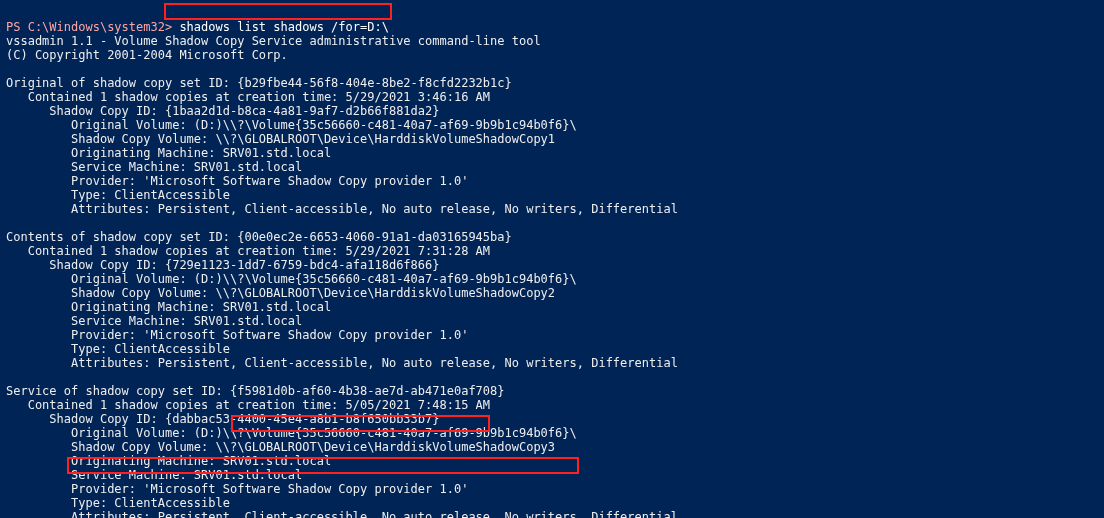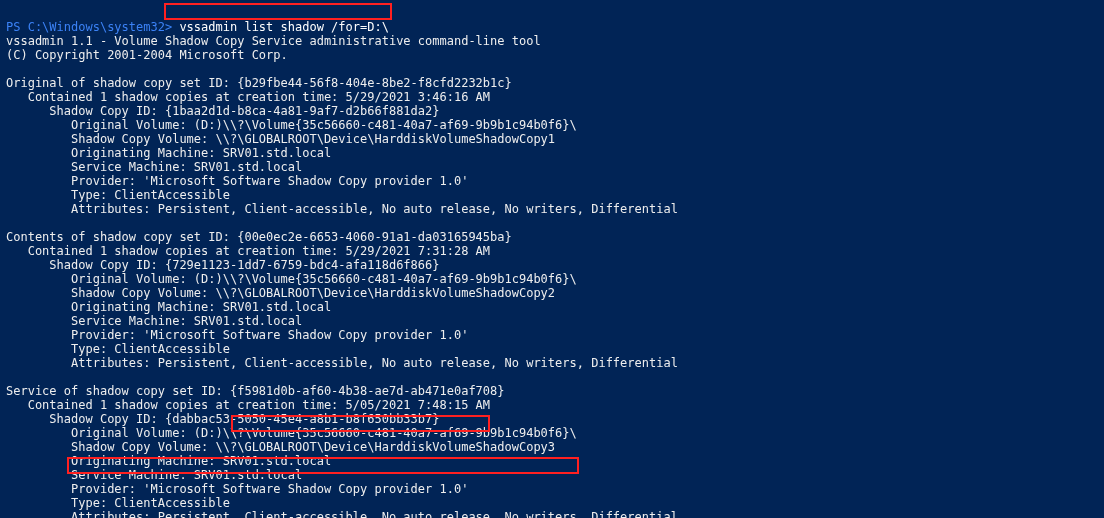--- a/index.html
+++ b/index.html
@@ -16,28 +16,28 @@
   .term{
     padding:6px 6px 6px 6px;
     white-space:pre;
   }
   .hl{
     position:absolute;
     border:2px solid #ff2020;
     box-sizing:border-box;
     pointer-events:none;
   }
-  .prompt{color:#3b82f6}
+  .prompt{color:#fca5a5}
   .cmd{color:#ffffff}
 </style>
 </head>
 <body>
 
 <div class="term">
-<span class="prompt">PS C:\Windows\system32&gt; </span><span class="cmd">vssadmin list shadow /for=D:\</span>
+<span class="prompt">PS C:\Windows\system32&gt; </span><span class="cmd">shadows list shadows /for=D:\</span>
 <span>vssadmin 1.1 - Volume Shadow Copy Service administrative command-line tool</span>
 <span>(C) Copyright 2001-2004 Microsoft Corp.</span>
 <span></span>
 <span>Original of shadow copy set ID: {b29fbe44-56f8-404e-8be2-f8cfd2232b1c}</span>
 <span>   Contained 1 shadow copies at creation time: 5/29/2021 3:46:16 AM</span>
 <span>      Shadow Copy ID: {1baa2d1d-b8ca-4a81-9af7-d2b66f881da2}</span>
 <span>         Original Volume: (D:)\\?\Volume{35c56660-c481-40a7-af69-9b9b1c94b0f6}\</span>
 <span>         Shadow Copy Volume: \\?\GLOBALROOT\Device\HarddiskVolumeShadowCopy1</span>
 <span>         Originating Machine: SRV01.std.local</span>
 <span>         Service Machine: SRV01.std.local</span>
@@ -51,21 +51,21 @@
 <span>         Original Volume: (D:)\\?\Volume{35c56660-c481-40a7-af69-9b9b1c94b0f6}\</span>
 <span>         Shadow Copy Volume: \\?\GLOBALROOT\Device\HarddiskVolumeShadowCopy2</span>
 <span>         Originating Machine: SRV01.std.local</span>
 <span>         Service Machine: SRV01.std.local</span>
 <span>         Provider: 'Microsoft Software Shadow Copy provider 1.0'</span>
 <span>         Type: ClientAccessible</span>
 <span>         Attributes: Persistent, Client-accessible, No auto release, No writers, Differential</span>
 <span></span>
 <span>Service of shadow copy set ID: {f5981d0b-af60-4b38-ae7d-ab471e0af708}</span>
 <span><span>   Contained 1 shadow copies at </span><span>creation time: 5/05/2021 7:48:15 AM</span></span>
-<span>      Shadow Copy ID: {dabbac53-5050-45e4-a8b1-b8f650bb33b7}</span>
+<span>      Shadow Copy ID: {dabbac53-4400-45e4-a8b1-b8f650bb33b7}</span>
 <span>         Original Volume: (D:)\\?\Volume{35c56660-c481-40a7-af69-9b9b1c94b0f6}\</span>
 <span>         Shadow Copy Volume: \\?\GLOBALROOT\Device\HarddiskVolumeShadowCopy3</span>
 <span>         Originating Machine: SRV01.std.local</span>
 <span>         Service Machine: SRV01.std.local</span>
 <span>         Provider: 'Microsoft Software Shadow Copy provider 1.0'</span>
 <span>         Type: ClientAccessible</span>
 <span>         Attributes: Persistent, Client-accessible, No auto release, No writers, Differential</span>
 </div>
 
 <div class="hl" style="left:164px;top:3px;width:228px;height:17px;"></div>

